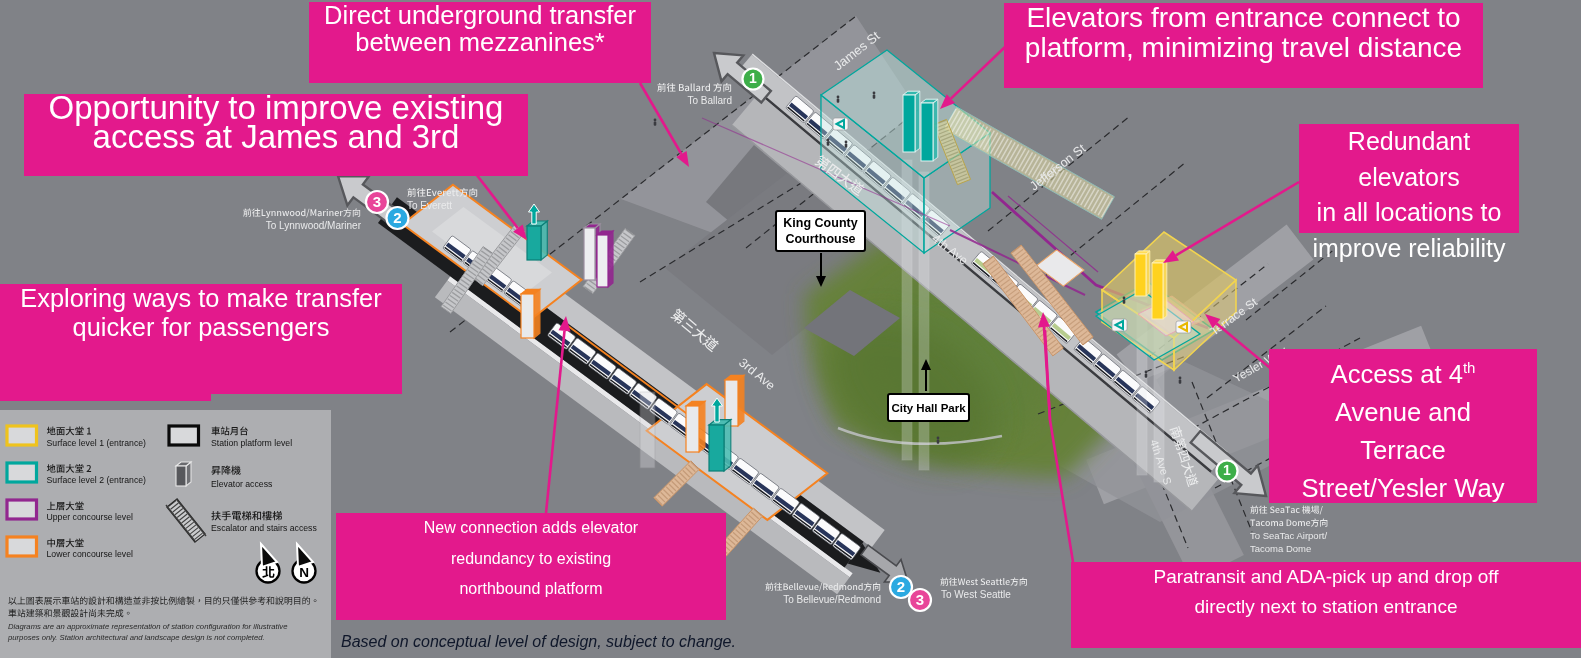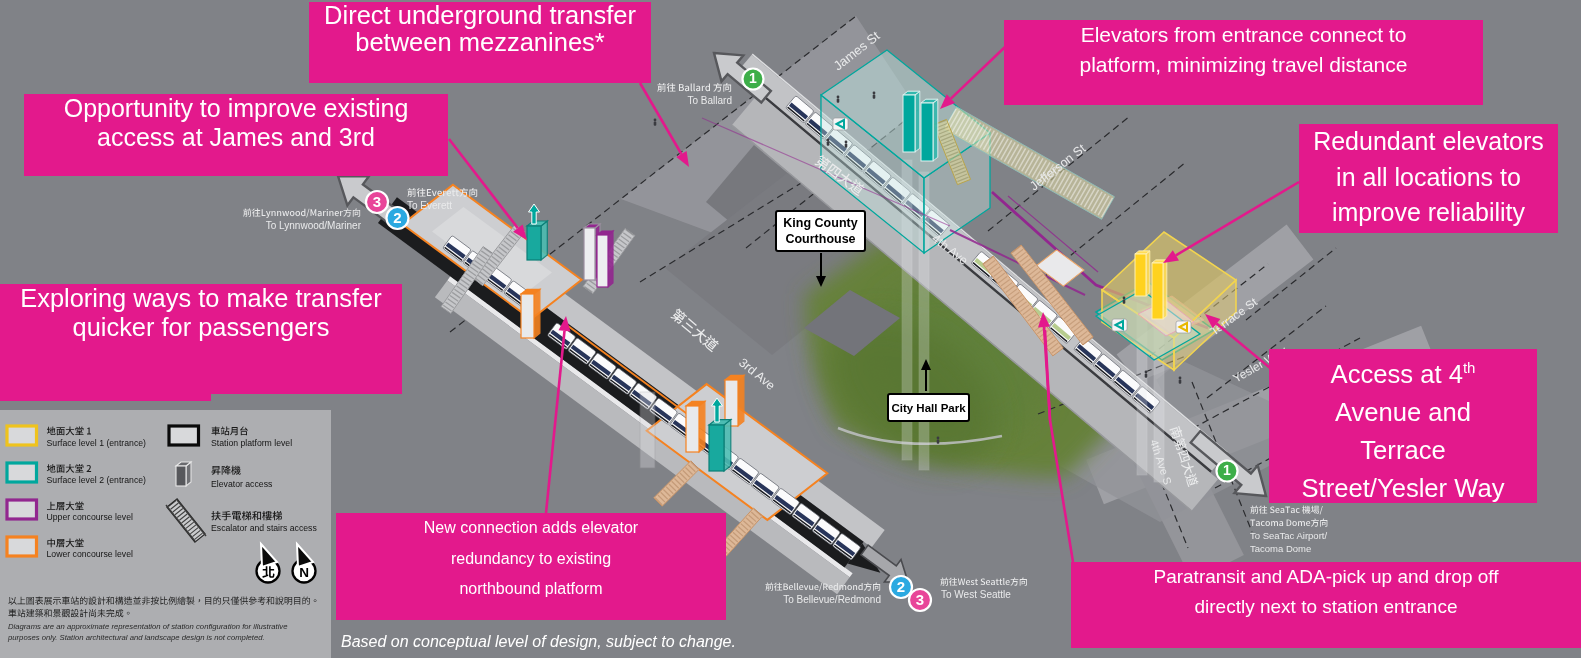--- a/index.html
+++ b/index.html
@@ -340,43 +340,43 @@
     <polygon points="566,316 570.5,331.5 558.5,330.3" fill="#E3198C"></polygon>
     <line x1="1340" y1="426" x2="1216.5" y2="323.6" stroke="#E3198C" stroke-width="2.6"></line>
     <polygon points="1205,314 1220.4,319.0 1212.7,328.2" fill="#E3198C"></polygon>
     <polyline points="1073,562 1050,420 1045,330" fill="none" stroke="#E3198C" stroke-width="2.6"></polyline>
     <line x1="1050" y1="420" x2="1044.0" y2="327.0" stroke="#E3198C" stroke-width="2.6"></line>
     <polygon points="1043,312 1050.0,326.6 1038.0,327.4" fill="#E3198C"></polygon>
   </svg>
 <div class="cb" style="left:309px;top:2px;width:342px;height:81px;font-size:25.5px;line-height:27px">
     <div>Direct underground transfer<br>between mezzanines*</div>
   </div>
-<div class="cb" style="left:1004px;top:20px;width:479px;height:85px;font-size:21px;line-height:30px">
+<div class="cb" style="left:1004px;top:3px;width:479px;height:85px;font-size:28px;line-height:30px">
     <div>Elevators from entrance connect to<br>platform, minimizing travel distance</div>
   </div>
-<div class="cb" style="left:24px;top:94px;width:424px;height:82px;font-size:25px;line-height:28.5px">
+<div class="cb" style="left:24px;top:94px;width:504px;height:82px;font-size:33px;line-height:28.5px">
     <div>Opportunity to improve existing<br>access at James and 3rd</div>
   </div>
-<div class="cb" style="left:1299px;top:124px;width:259px;height:109px;font-size:25px;line-height:35.5px">
+<div class="cb" style="left:1299px;top:124px;width:220px;height:109px;font-size:25px;line-height:35.5px">
     <div>Redundant elevators<br>in all locations to<br>improve reliability</div>
   </div>
 <div class="cb" style="left:0px;top:284px;width:402px;height:110px;font-size:25.4px;line-height:29px">
     <div>Exploring ways to make transfer<br>quicker for passengers</div>
   </div>
 <div class="ab" style="left:0;top:394px;width:211px;height:7px;background:#E3198C"></div>
 <div class="cb" style="left:336px;top:513px;width:390px;height:107px;font-size:16px;line-height:30.6px">
     <div>New connection adds elevator<br>redundancy to existing<br>northbound platform</div>
   </div>
 <div class="cb" style="left:1269px;top:349px;width:268px;height:154px;font-size:25.6px;line-height:38px">
     <div>Access at 4<sup style="font-size:15px">th</sup><br>Avenue and<br>Terrace<br>Street/Yesler Way</div>
   </div>
 <div class="cb" style="left:1071px;top:562px;width:510px;height:86px;font-size:19px;line-height:30.2px">
     <div>Paratransit and ADA-pick up and drop off<br>directly next to station entrance</div>
   </div>
-<div class="ab" style="left:341px;top:633px;font-size:16px;font-style:italic;color:#ffffff">Based on conceptual level of design, subject to change.</div>
+<div class="ab" style="left:341px;top:633px;font-size:16px;font-style:italic;color:#0f172a">Based on conceptual level of design, subject to change.</div>
 <div class="ab" style="left:0;top:410px;width:331px;height:248px;background:#ADAEB1"></div>
 <svg class="ab" style="left:0;top:0" width="1581" height="658" viewBox="0 0 1581 658" font-family="Liberation Sans,sans-serif">
     <rect x="7" y="426" width="29.5" height="19" fill="#D8D9DB" stroke="#EFC31D" stroke-width="3.2"></rect>
     <rect x="7" y="463" width="29.5" height="19" fill="#D8D9DB" stroke="#00A79D" stroke-width="3.2"></rect>
     <rect x="7" y="500" width="29.5" height="19" fill="#D8D9DB" stroke="#92278F" stroke-width="3.2"></rect>
     <rect x="7" y="537" width="29.5" height="19" fill="#D8D9DB" stroke="#F58220" stroke-width="3.2"></rect>
     <rect x="169" y="426" width="29.5" height="19" fill="#D8D9DB" stroke="#0A0A0A" stroke-width="3.2"></rect>
     <path d="M49 607H354V518H49ZM164 832H253V176H164ZM29 174Q69 189 122 210Q175 232 234 256Q294 281 353 306L374 222Q295 184 214 147Q133 109 67 80ZM628 844H717V144H628ZM321 436 851 660 886 580 357 352ZM425 749H516V89Q516 61 521 47Q526 32 543 27Q559 22 591 22Q600 22 622 22Q644 22 671 22Q699 22 727 22Q755 22 778 22Q801 22 812 22Q840 22 855 33Q869 44 876 73Q883 102 886 157Q902 146 926 136Q951 126 970 122Q964 52 949 12Q934 -28 904 -46Q873 -63 818 -63Q809 -63 785 -63Q762 -63 731 -63Q701 -63 670 -63Q640 -63 617 -63Q594 -63 585 -63Q524 -63 489 -50Q453 -37 439 -4Q425 30 425 90ZM827 634H816L851 660L923 637L918 622Q915 552 908 472Q901 392 892 315Q883 239 870 180L793 202Q800 242 805 295Q810 347 815 406Q819 465 822 523Q825 582 827 634Z M1357 401H1625V326H1357ZM1357 229H1626V154H1357ZM1157 55H1850V-32H1157ZM1098 582H1901V-84H1805V494H1190V-84H1098ZM1315 525H1401V15H1315ZM1587 525H1673V18H1587ZM1438 740 1549 716Q1533 664 1516 610Q1500 556 1485 518L1399 541Q1407 569 1415 604Q1423 639 1429 675Q1435 711 1438 740ZM1055 782H1949V692H1055Z M2060 565H2944V467H2060ZM2558 526Q2590 408 2645 306Q2699 204 2779 127Q2858 51 2963 7Q2951 -3 2937 -19Q2924 -35 2912 -51Q2900 -68 2892 -81Q2781 -29 2699 56Q2616 142 2559 255Q2502 368 2463 503ZM2448 844H2551Q2551 773 2547 692Q2544 610 2532 524Q2520 438 2493 352Q2466 266 2418 186Q2370 106 2295 38Q2220 -31 2112 -82Q2100 -63 2080 -40Q2060 -18 2040 -3Q2144 44 2216 106Q2287 169 2332 242Q2376 316 2400 395Q2424 474 2434 553Q2444 632 2446 706Q2448 780 2448 844Z M3062 26H3941V-57H3062ZM3151 210H3864V127H3151ZM3450 309H3546V-21H3450ZM3450 845H3546V658H3450ZM3066 689H3938V461H3847V606H3153V461H3066ZM3311 464V368H3688V464ZM3222 538H3781V294H3222ZM3156 802 3239 835Q3265 805 3290 769Q3315 733 3327 706L3239 666Q3228 694 3204 732Q3180 771 3156 802ZM3757 839 3856 807Q3830 771 3802 736Q3774 702 3750 678L3671 705Q3686 724 3702 748Q3718 771 3733 795Q3747 819 3757 839Z M4310 0V95H4472V607H4340V680Q4392 689 4430 703Q4469 717 4501 737H4588V95H4731V0Z" transform="translate(46.5,434.5) scale(0.009400,-0.009400)" fill="#1A1A1A"></path>
     <path d="M49 607H354V518H49ZM164 832H253V176H164ZM29 174Q69 189 122 210Q175 232 234 256Q294 281 353 306L374 222Q295 184 214 147Q133 109 67 80ZM628 844H717V144H628ZM321 436 851 660 886 580 357 352ZM425 749H516V89Q516 61 521 47Q526 32 543 27Q559 22 591 22Q600 22 622 22Q644 22 671 22Q699 22 727 22Q755 22 778 22Q801 22 812 22Q840 22 855 33Q869 44 876 73Q883 102 886 157Q902 146 926 136Q951 126 970 122Q964 52 949 12Q934 -28 904 -46Q873 -63 818 -63Q809 -63 785 -63Q762 -63 731 -63Q701 -63 670 -63Q640 -63 617 -63Q594 -63 585 -63Q524 -63 489 -50Q453 -37 439 -4Q425 30 425 90ZM827 634H816L851 660L923 637L918 622Q915 552 908 472Q901 392 892 315Q883 239 870 180L793 202Q800 242 805 295Q810 347 815 406Q819 465 822 523Q825 582 827 634Z M1357 401H1625V326H1357ZM1357 229H1626V154H1357ZM1157 55H1850V-32H1157ZM1098 582H1901V-84H1805V494H1190V-84H1098ZM1315 525H1401V15H1315ZM1587 525H1673V18H1587ZM1438 740 1549 716Q1533 664 1516 610Q1500 556 1485 518L1399 541Q1407 569 1415 604Q1423 639 1429 675Q1435 711 1438 740ZM1055 782H1949V692H1055Z M2060 565H2944V467H2060ZM2558 526Q2590 408 2645 306Q2699 204 2779 127Q2858 51 2963 7Q2951 -3 2937 -19Q2924 -35 2912 -51Q2900 -68 2892 -81Q2781 -29 2699 56Q2616 142 2559 255Q2502 368 2463 503ZM2448 844H2551Q2551 773 2547 692Q2544 610 2532 524Q2520 438 2493 352Q2466 266 2418 186Q2370 106 2295 38Q2220 -31 2112 -82Q2100 -63 2080 -40Q2060 -18 2040 -3Q2144 44 2216 106Q2287 169 2332 242Q2376 316 2400 395Q2424 474 2434 553Q2444 632 2446 706Q2448 780 2448 844Z M3062 26H3941V-57H3062ZM3151 210H3864V127H3151ZM3450 309H3546V-21H3450ZM3450 845H3546V658H3450ZM3066 689H3938V461H3847V606H3153V461H3066ZM3311 464V368H3688V464ZM3222 538H3781V294H3222ZM3156 802 3239 835Q3265 805 3290 769Q3315 733 3327 706L3239 666Q3228 694 3204 732Q3180 771 3156 802ZM3757 839 3856 807Q3830 771 3802 736Q3774 702 3750 678L3671 705Q3686 724 3702 748Q3718 771 3733 795Q3747 819 3757 839Z M4269 0V67Q4378 164 4451 244Q4524 325 4561 394Q4597 463 4597 523Q4597 563 4584 593Q4570 624 4542 640Q4515 657 4473 657Q4430 657 4394 634Q4358 610 4328 576L4263 640Q4310 692 4363 721Q4415 750 4488 750Q4555 750 4605 722Q4655 695 4682 645Q4710 596 4710 529Q4710 458 4675 386Q4640 313 4579 240Q4518 166 4440 91Q4469 94 4501 96Q4534 99 4560 99H4745V0Z" transform="translate(46.5,472.0) scale(0.009400,-0.009400)" fill="#1A1A1A"></path>
     <path d="M471 531H884V436H471ZM48 59H953V-36H48ZM417 830H518V8H417Z M1133 802H1228V508Q1228 444 1224 368Q1220 292 1208 213Q1196 133 1173 58Q1150 -16 1112 -78Q1103 -70 1088 -61Q1073 -51 1057 -42Q1041 -34 1028 -30Q1065 29 1086 97Q1107 166 1117 238Q1127 309 1130 379Q1133 448 1133 508ZM1191 802H1894V584H1191V657H1800V728H1191ZM1371 567 1443 591Q1460 574 1475 552Q1490 530 1497 513L1421 486Q1415 503 1401 526Q1387 549 1371 567ZM1715 590 1797 567Q1779 542 1760 521Q1741 500 1725 484L1658 506Q1672 524 1689 548Q1706 572 1715 590ZM1311 219H1857V-83H1761V158H1402V-85H1311ZM1532 501H1620V289H1532ZM1371 111H1792V57H1371ZM1371 7H1792V-54H1371ZM1354 468V313H1802V468ZM1266 523H1893V258H1266ZM1381 427 1438 457Q1458 435 1477 407Q1495 379 1504 358L1444 324Q1436 346 1418 375Q1400 404 1381 427ZM1711 459 1770 427Q1752 399 1733 372Q1714 344 1697 325L1644 355Q1660 375 1680 406Q1699 436 1711 459Z M2060 565H2944V467H2060ZM2558 526Q2590 408 2645 306Q2699 204 2779 127Q2858 51 2963 7Q2951 -3 2937 -19Q2924 -35 2912 -51Q2900 -68 2892 -81Q2781 -29 2699 56Q2616 142 2559 255Q2502 368 2463 503ZM2448 844H2551Q2551 773 2547 692Q2544 610 2532 524Q2520 438 2493 352Q2466 266 2418 186Q2370 106 2295 38Q2220 -31 2112 -82Q2100 -63 2080 -40Q2060 -18 2040 -3Q2144 44 2216 106Q2287 169 2332 242Q2376 316 2400 395Q2424 474 2434 553Q2444 632 2446 706Q2448 780 2448 844Z M3062 26H3941V-57H3062ZM3151 210H3864V127H3151ZM3450 309H3546V-21H3450ZM3450 845H3546V658H3450ZM3066 689H3938V461H3847V606H3153V461H3066ZM3311 464V368H3688V464ZM3222 538H3781V294H3222ZM3156 802 3239 835Q3265 805 3290 769Q3315 733 3327 706L3239 666Q3228 694 3204 732Q3180 771 3156 802ZM3757 839 3856 807Q3830 771 3802 736Q3774 702 3750 678L3671 705Q3686 724 3702 748Q3718 771 3733 795Q3747 819 3757 839Z" transform="translate(46.5,509.5) scale(0.009400,-0.009400)" fill="#1A1A1A"></path>

